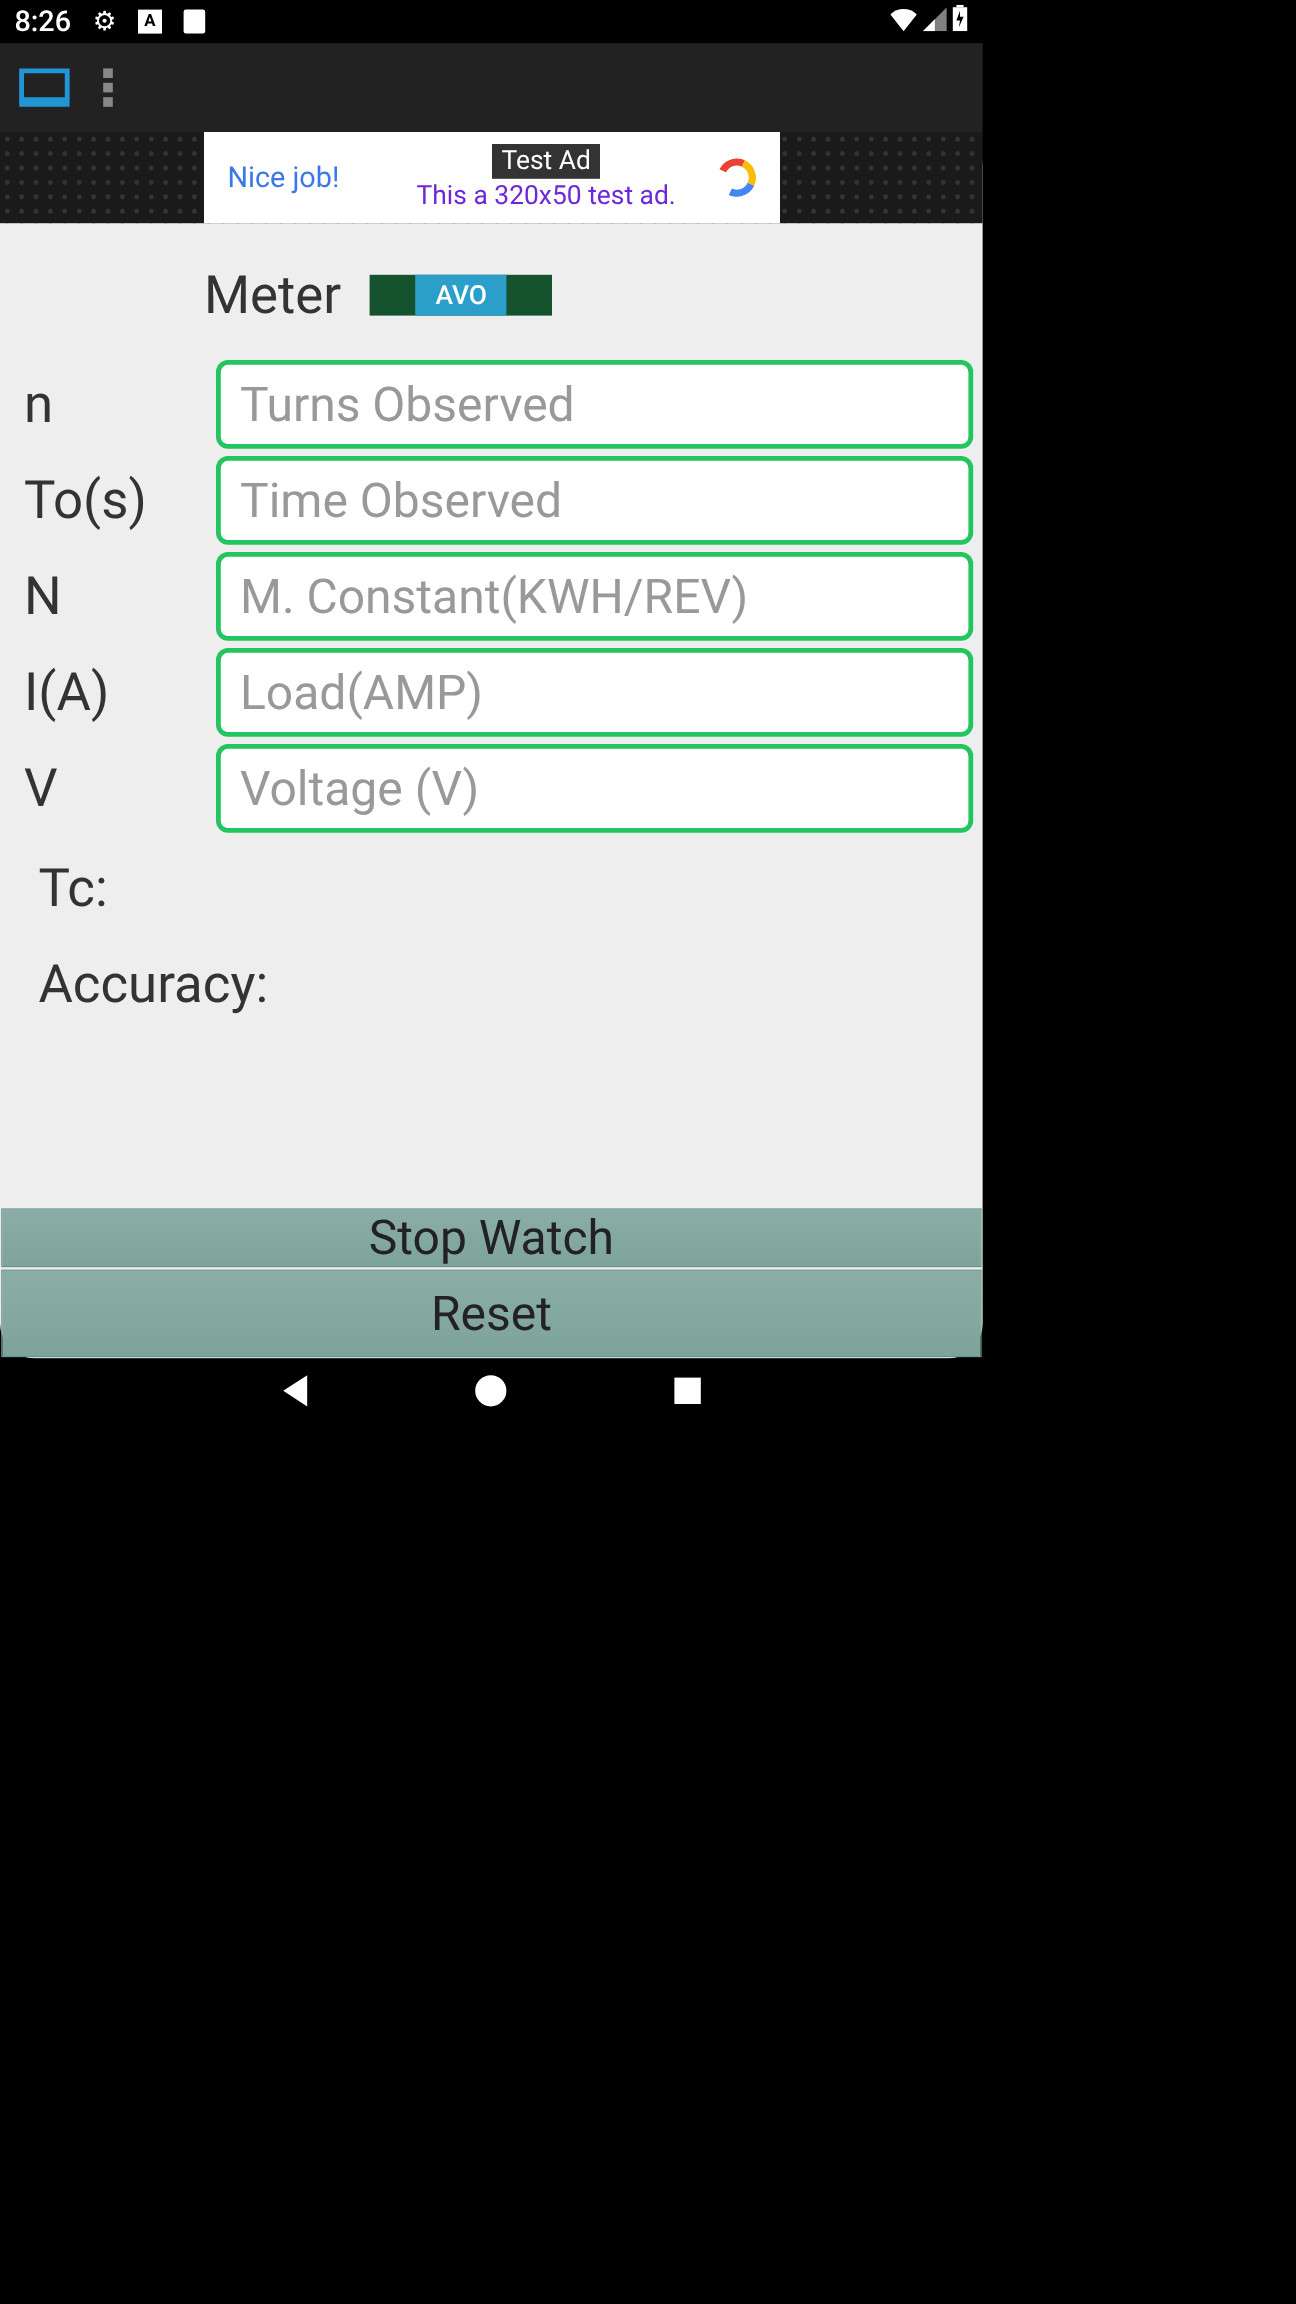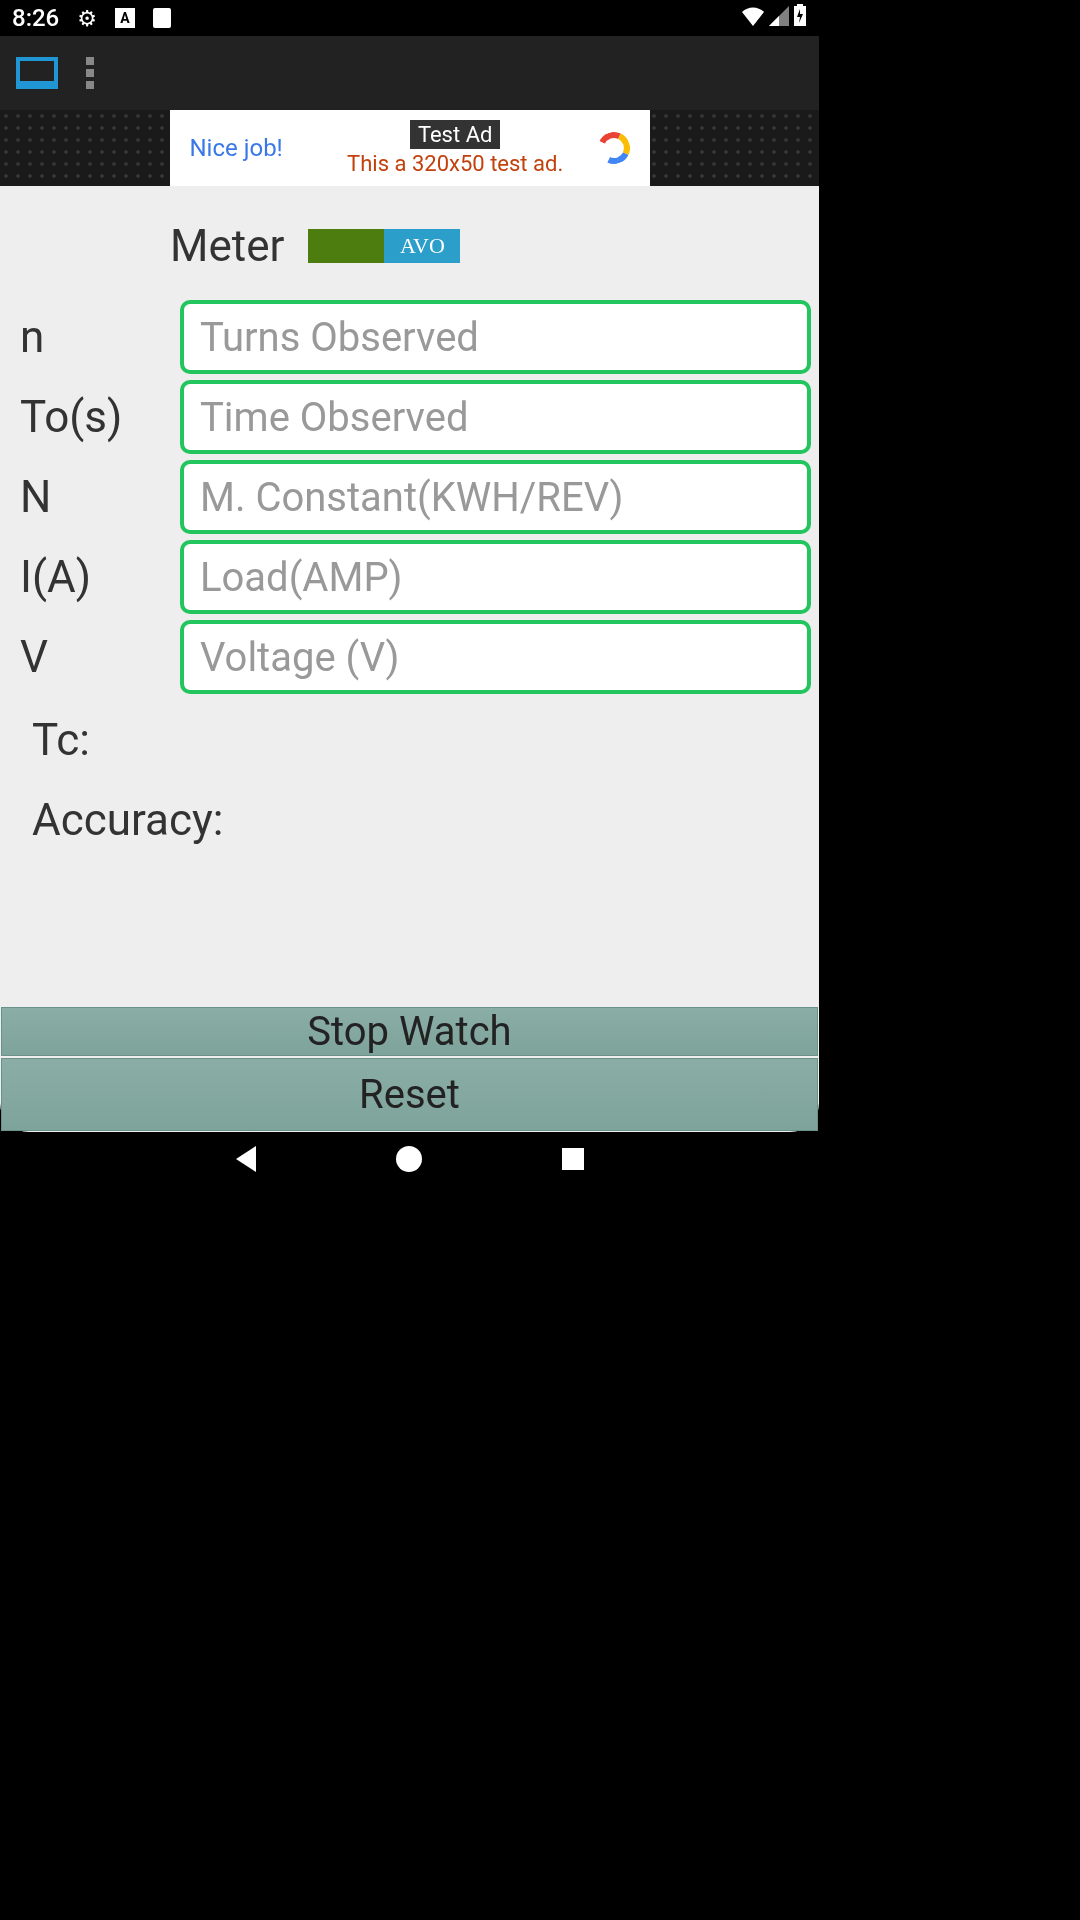--- a/index.html
+++ b/index.html
@@ -98,21 +98,21 @@
     .ad-label {
       display: inline-block;
       background: #333;
       color: #fff;
       font-size: 22px;
       padding: 2px 8px;
       margin-bottom: 2px;
     }
     .ad-sub {
       font-size: 22px;
-      color: #c2410c;
+      color: #6d28d9;
     }
     .ad-logo {
       width: 32px; height: 32px;
       border-radius: 50%;
       border: 6px solid;
       border-color: #ea4335 #fbbc05 #4285f4 #fff;
       transform: rotate(-20deg);
     }
     .form-area {
       flex: 1;
@@ -126,24 +126,23 @@
       margin-bottom: 28px;
       margin-top: 10px;
     }
     .meter-label {
       font-size: 44px;
       color: #333;
     }
     .toggle-track {
       width: 152px;
       height: 34px;
-      background: #4d7c0f;
-      display: flex;
-      justify-content: flex-end;
-      font-family: Liberation Serif, serif;
+      background: #14532d;
+      display: flex;
+      justify-content: center;
     }
     .toggle-thumb {
       width: 76px;
       height: 34px;
       background: #2b9ec9;
       color: #fff;
       font-size: 22px;
       font-weight: 500;
       display: flex;
       align-items: center;

